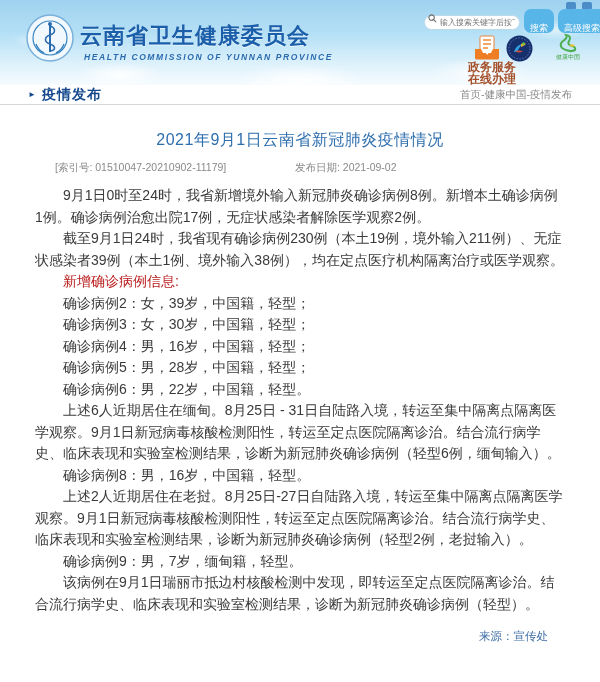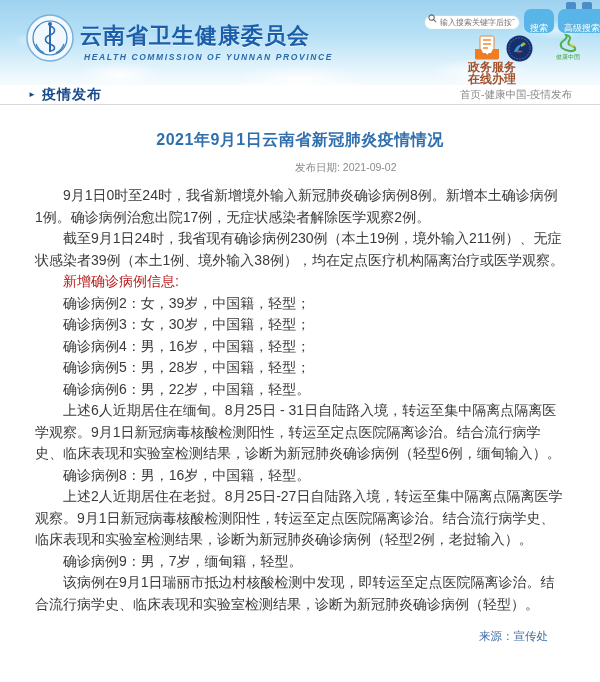--- a/index.html
+++ b/index.html
@@ -64,21 +64,21 @@
   }
   .nav-left { display:flex; align-items:center; gap:6px; }
   .nav-arrow { font-size:8px; color:#164a8c; line-height:1; }
   .nav-title { font-size:14px; font-weight:bold; color:#164a8c; letter-spacing:1px; }
   .breadcrumb { font-size:10.5px; color:#8a8a8a; display:flex; }
   .breadcrumb span.crumb { cursor:pointer; }
 
   
   .article { position:absolute; top:106px; left:0; width:600px; }
   .article-title {
-    margin-top:24px; text-align:center; font-size:16px; font-weight:bold; color:#2f6fae;
+    margin-top:24px; text-align:center; font-size:16px; font-weight:normal; color:#2f6fae;
     letter-spacing:0.5px;
   }
   .meta { position:relative; height:16px; margin-top:10px; font-size:10.5px; color:#8a8a8a; }
   .meta-index { position:absolute; left:55px; top:0; }
   .meta-date  { position:absolute; left:295px; top:0; }
 
   .body-text { margin:8px 35px 0 35px; font-size:14px; line-height:21.5px; color:#3a3a3a; }
   .body-text p { text-indent:2em; margin:0; }
   .body-text p.bold-head { font-weight:normal; color:#b91c1c; }
 
@@ -165,20 +165,21 @@
       <span class="crumb">健康中国</span>
       <span>-</span>
       <span class="crumb">疫情发布</span>
     </div>
   </div>
 
   <div class="article">
     <div class="article-title">2021年9月1日云南省新冠肺炎疫情情况</div>
 
     <div class="meta">
+      <span class="meta-index">[索引号: 01510047-20210902-11179]</span>
       <span class="meta-date">发布日期: 2021-09-02</span>
     </div>
 
     <div class="body-text">
       <p>9月1日0时至24时，我省新增境外输入新冠肺炎确诊病例8例。新增本土确诊病例1例。确诊病例治愈出院17例，无症状感染者解除医学观察2例。</p>
       <p>截至9月1日24时，我省现有确诊病例230例（本土19例，境外输入211例）、无症状感染者39例（本土1例、境外输入38例），均在定点医疗机构隔离治疗或医学观察。</p>
       <p class="bold-head">新增确诊病例信息:</p>
       <p>确诊病例2：女，39岁，中国籍，轻型；</p>
       <p>确诊病例3：女，30岁，中国籍，轻型；</p>
       <p>确诊病例4：男，16岁，中国籍，轻型；</p>

